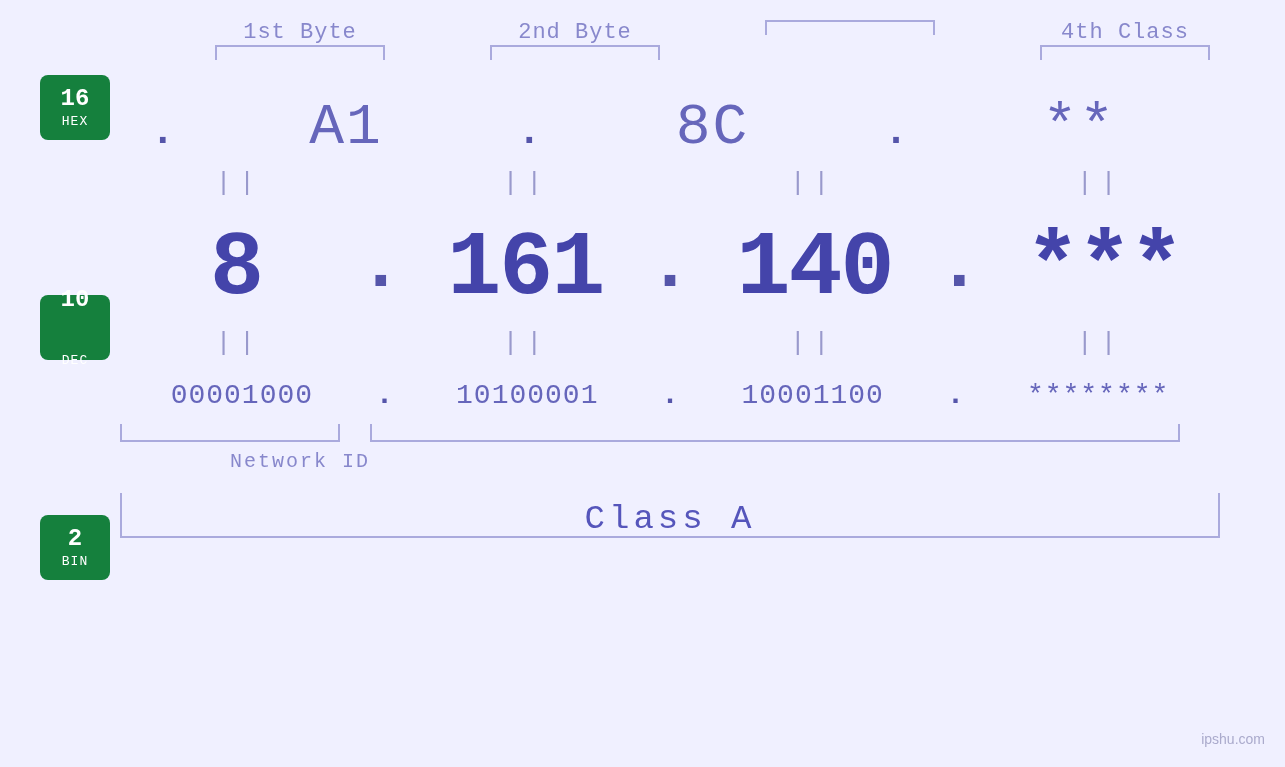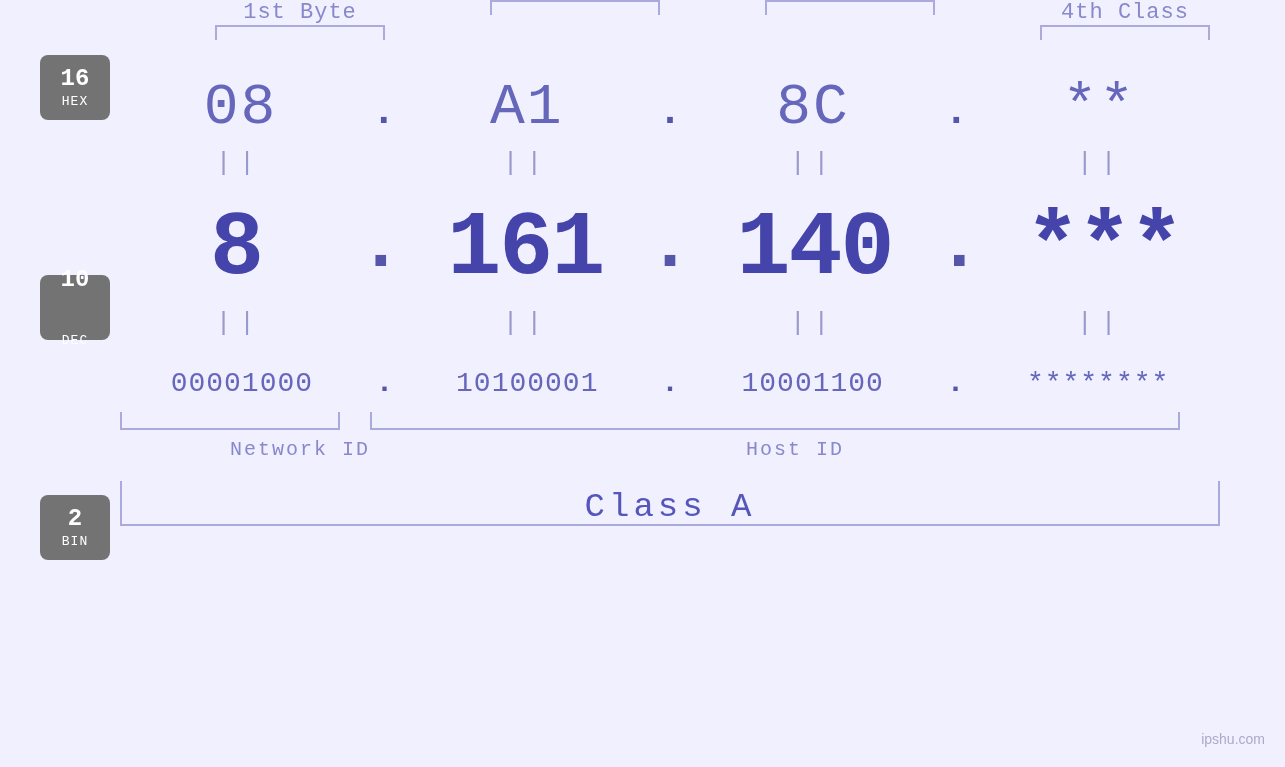--- a/index.html
+++ b/index.html
@@ -20,20 +20,21 @@
       display: flex;
       flex-direction: column;
       align-items: center;
     }
 
     
     .byte-headers {
       display: flex;
       width: 1100px;
       margin-left: 140px;
+      margin-top: 20px;
       justify-content: space-around;
     }
 
     .byte-header {
       width: 220px;
       text-align: center;
       color: #8888cc;
       font-size: 22px;
       letter-spacing: 1px;
     }
@@ -42,21 +43,21 @@
     .base-labels {
       display: flex;
       flex-direction: column;
       align-items: center;
       margin-left: 40px;
       margin-top: 10px;
       gap: 60px;
     }
 
     .base-badge {
-      background-color: #737373;
+      background-color: #15803d;
       color: white;
       width: 70px;
       height: 65px;
       border-radius: 8px;
       display: flex;
       flex-direction: column;
       align-items: center;
       justify-content: center;
       font-size: 24px;
       font-weight: bold;
@@ -80,21 +81,21 @@
 
     .hex-row {
       margin-top: 30px;
     }
 
     .dec-row {
       margin-top: 20px;
     }
 
     .bin-row {
-      margin-top: 28px;
+      margin-top: 20px;
     }
 
     
     .cell-value {
       width: 220px;
       text-align: center;
       color: #6666bb;
     }
 
     .hex-value {
@@ -172,20 +173,21 @@
 <body>
 
 <div class="main-container">
 
   <div class="byte-headers">
     <div class="header-bracket-wrapper">
       <span class="byte-header">1st Byte</span>
       <div class="top-bracket-line" style="width:170px;"></div>
     </div>
     <div class="header-bracket-wrapper">
+      <span class="byte-header">2nd Byte</span>
       <div class="top-bracket-line" style="width:170px;"></div>
     </div>
     <div class="header-bracket-wrapper">
       <div class="top-bracket-line" style="width:170px;"></div>
     </div>
     <div class="header-bracket-wrapper">
       <span class="byte-header">4th Class</span>
       <div class="top-bracket-line" style="width:170px;"></div>
     </div>
   </div>
@@ -203,21 +205,20 @@
       </div>
       <div class="base-badge" style="margin-top: 95px;">
         <span>2</span>
         <span class="base-name">BIN</span>
       </div>
     </div>
 
     <div style="flex:1; display:flex; flex-direction:column; margin-left:10px;">
 
       <div class="data-row hex-row">
-        <div class="cell-value hex-value">08</div>
         <span class="dot-separator hex-dot">.</span>
         <div class="cell-value hex-value">A1</div>
         <span class="dot-separator hex-dot">.</span>
         <div class="cell-value hex-value">8C</div>
         <span class="dot-separator hex-dot">.</span>
         <div class="cell-value hex-value">**</div>
       </div>
 
       <div class="equal-row" style="margin-top:8px;">
         <div class="equal-cell">||</div>
@@ -262,21 +263,20 @@
       <div style="display:flex; width:1100px; margin-top:12px; align-items:flex-start;">
 
         <div style="width:220px; border-bottom: 2px solid #aaaadd; border-left: 2px solid #aaaadd; border-right: 2px solid #aaaadd; height:18px;"></div>
         <div style="width:30px;"></div>
 
         <div style="width:810px; border-bottom: 2px solid #aaaadd; border-left: 2px solid #aaaadd; border-right: 2px solid #aaaadd; height:18px;"></div>
       </div>
 
       <div style="display:flex; width:1100px; margin-top:8px;">
         <div style="width:250px; text-align:right; color:#8888cc; font-size:20px; letter-spacing:2px;">Network ID</div>
-        <div style="flex:1; text-align:center; color:#8888cc; font-size:20px; letter-spacing:2px;">Host ID</div>
       </div>
 
       <div style="position:relative; width:1100px; margin-top:20px;">
         <div style="width:100%; border-bottom: 2px solid #aaaadd; border-left: 2px solid #aaaadd; border-right: 2px solid #aaaadd; height:45px; display:flex; align-items:center; justify-content:center;">
           <span style="color:#5555bb; font-size:34px; letter-spacing:4px; margin-top:8px;">Class A</span>
         </div>
       </div>
 
     </div>
   </div>

